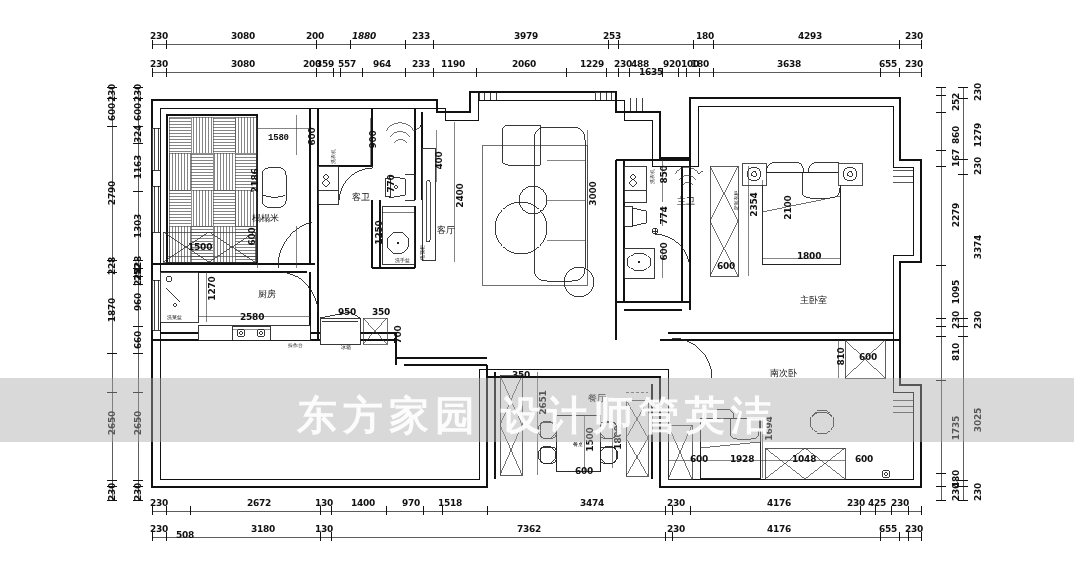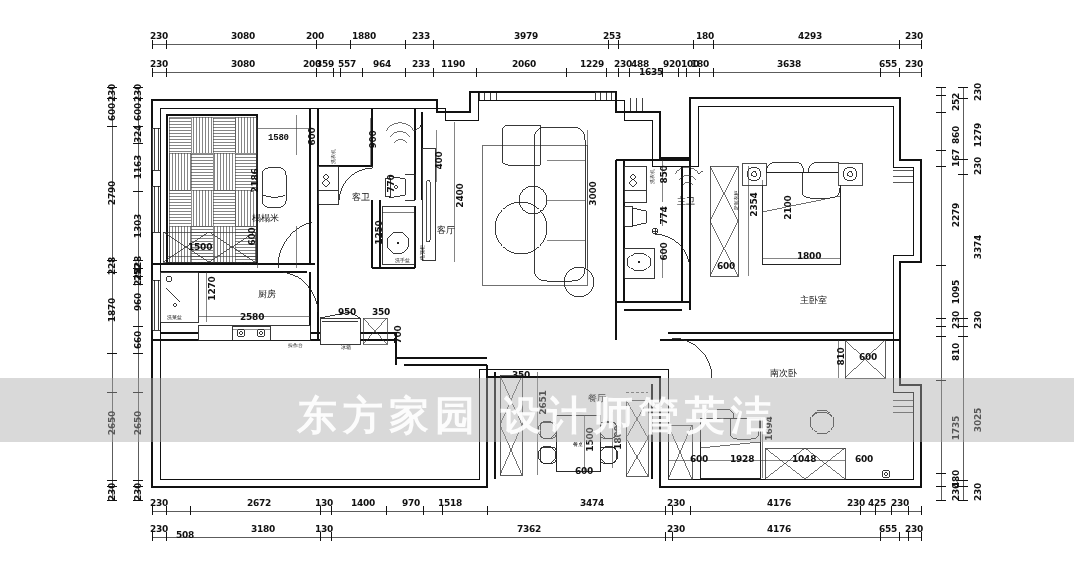--- a/index.html
+++ b/index.html
@@ -633,21 +633,21 @@
       <div class="dim" style="left: 792px; top: 455px;">1048</div>
       <div class="dim" style="left: 855px; top: 455px;">600</div>
       <div class="dim" style="left: 512px; top: 371px;">350</div>
       <div class="dim" style="left: 531px; top: 398px; transform: rotate(-90deg);">2651</div>
       <div class="dim" style="left: 578px; top: 435px; transform: rotate(-90deg);">1500</div>
       <div class="dim" style="left: 575px; top: 467px;">600</div>
       <div class="dim" style="left: 606px; top: 433px; transform: rotate(-90deg);">1800</div>
       <div class="dim" style="left: 159px; top: 32px; transform: translateX(-50%);">230</div>
       <div class="dim" style="left: 243px; top: 32px; transform: translateX(-50%);">3080</div>
       <div class="dim" style="left: 315px; top: 32px; transform: translateX(-50%);">200</div>
-      <div class="dim" style="left: 364px; top: 32px; transform: translateX(-50%);">1880</div>
+      <div class="dim" style="left: 364px; top: 32px; transform: translateX(-50%); font-style: italic;">1880</div>
       <div class="dim" style="left: 421px; top: 32px; transform: translateX(-50%);">233</div>
       <div class="dim" style="left: 526px; top: 32px; transform: translateX(-50%);">3979</div>
       <div class="dim" style="left: 612px; top: 32px; transform: translateX(-50%);">253</div>
       <div class="dim" style="left: 651px; top: 32px; transform: translateX(-50%); margin-top: 36px;">1635</div>
       <div class="dim" style="left: 705px; top: 32px; transform: translateX(-50%);">180</div>
       <div class="dim" style="left: 810px; top: 32px; transform: translateX(-50%);">4293</div>
       <div class="dim" style="left: 914px; top: 32px; transform: translateX(-50%);">230</div>
       <div class="dim" style="left: 159px; top: 60px; transform: translateX(-50%);">230</div>
       <div class="dim" style="left: 243px; top: 60px; transform: translateX(-50%);">3080</div>
       <div class="dim" style="left: 312px; top: 60px; transform: translateX(-50%);">200</div>

